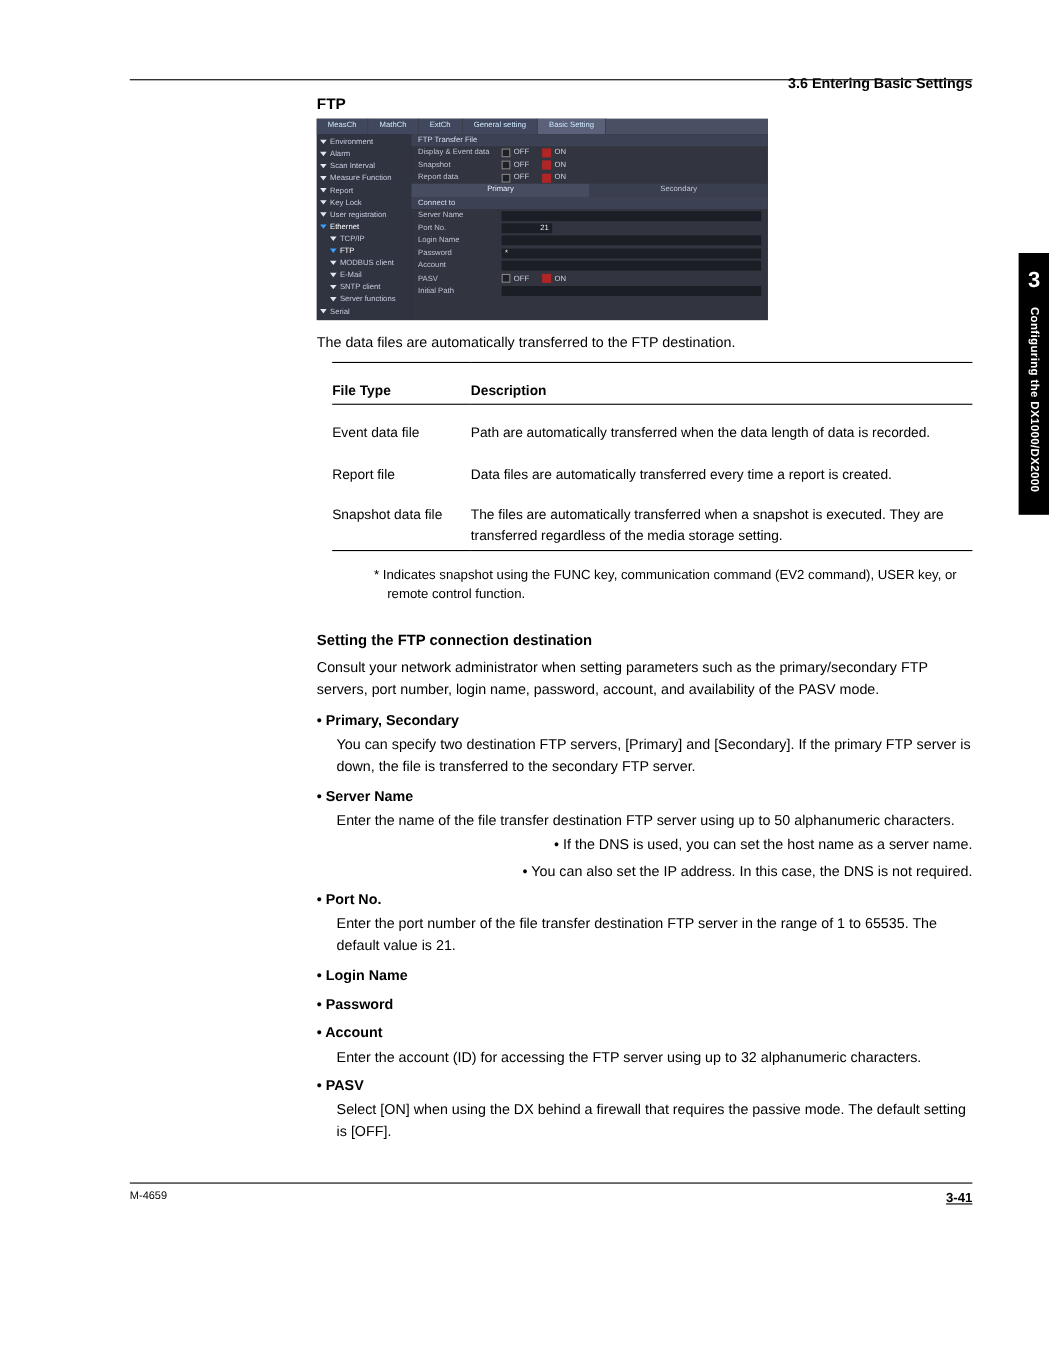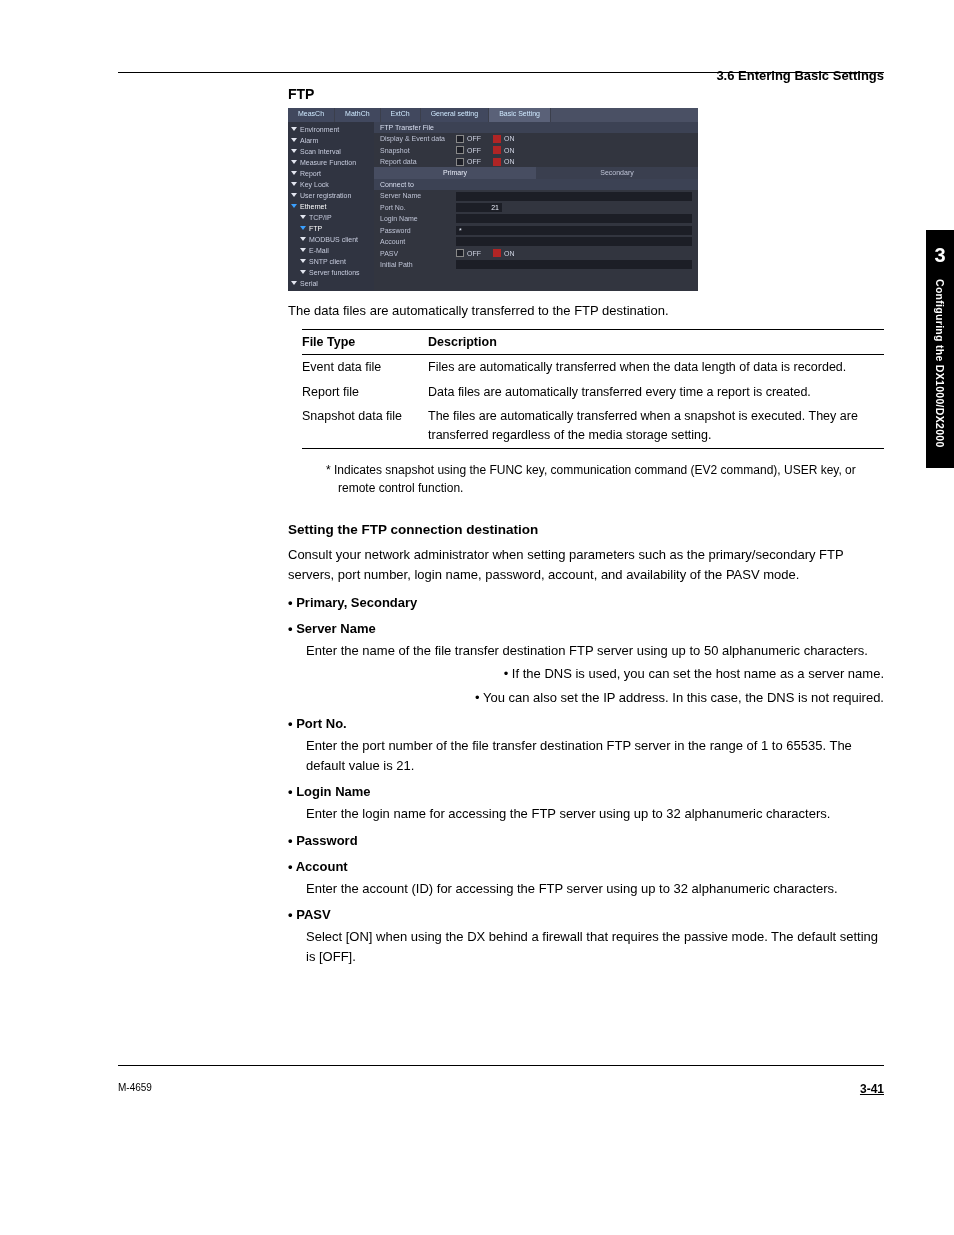--- a/index.html
+++ b/index.html
@@ -146,30 +146,30 @@
     border-collapse: collapse;
     width: 100%;
     font-size: 12.5px;
     margin-bottom: 4px;
     margin-left: 14px;
     width: calc(100% - 14px);
   }
   table.ft th, table.ft td {
     text-align: left;
     vertical-align: top;
-    padding: 3px 6px 2px 0;
+    padding: 16px 6px 2px 0;
   }
   table.ft thead th { border-top: 1px solid #000; border-bottom: 1px solid #000; font-weight:bold; }
   table.ft tbody tr td { }
   table.ft tbody tr.bt td { border-bottom: 1px solid #000; }
   table.ft th:first-child, table.ft td:first-child { width: 120px; }
 
   .footnote {
     font-size: 12px;
-    margin-left: 38px;
+    margin-left: 52px;
     text-indent: -12px;
     padding-left: 12px;
     margin-bottom: 22px;
   }
   h4.sub { font-size: 13.5px; font-weight: bold; margin: 14px 0 4px 0;}
   .bodytext { margin: 0 0 8px 0;}
   ul.b1 { list-style: none; padding: 0; margin: 0;}
   ul.b1 > li { margin-bottom: 6px; }
   ul.b1 > li > .bt-head::before { content: "•  "; font-weight: bold;}
   ul.b1 > li > .bt-head { font-weight: bold; }
@@ -181,21 +181,21 @@
 
   .footer {
     position: absolute;
     bottom: 40px;
     left: 118px;
     right: 70px;
     border-top: 1px solid #000;
     display: flex;
     justify-content: space-between;
     font-size: 10px;
-    padding-top: 14px;
+    padding-top: 4px;
   }
   .footer .r { font-weight: bold; font-size: 12px; text-decoration: underline;}
 </style>
 </head>
 <body>
 
 <div class="page">
   <div class="header-right">3.6  Entering Basic Settings</div>
   <div class="header-line"></div>
 
@@ -362,57 +362,57 @@
     <table class="ft">
       <thead>
           <tr>
         <th>File Type</th>
         <th>Description</th>
       </tr>
         </thead>
       <tbody>
         <tr>
             <td>Event data file</td>
-            <td>Files are automatically transferred when the data length of data is recorded.</td>
+            <td>Path are automatically transferred when the data length of data is recorded.</td>
           </tr>
         <tr>
             <td>Report file</td>
             <td>Data files are automatically transferred every time a report is created.</td>
           </tr>
         <tr class="bt">
             <td>Snapshot data file</td>
             <td>The files are automatically transferred when a snapshot is executed. They are transferred regardless of the media storage setting.</td>
           </tr>
       </tbody>
     </table>
 
     <p class="footnote">*   Indicates snapshot using the FUNC key, communication command (EV2 command), USER key, or remote control function.</p>
 
     <h4 class="sub">Setting the FTP connection destination</h4>
     <p class="bodytext">Consult your network administrator when setting parameters such as the primary/secondary FTP servers, port number, login name, password, account, and availability of the PASV mode.</p>
 
     <ul class="b1">
       <li>
         <span class="bt-head">Primary, Secondary</span>
+        <div class="bt-body">You can specify two destination FTP servers, [Primary] and [Secondary].  If the primary FTP server is down, the file is transferred to the secondary FTP server.</div>
       </li>
       <li>
         <span class="bt-head">Server Name</span>
         <div class="bt-body">Enter the name of the file transfer destination FTP server using up to 50 alphanumeric characters.</div>
         <ul class="b2">
           <li>If the DNS is used, you can set the host name as a server name.</li>
           <li>You can also set the IP address.  In this case, the DNS is not required.</li>
         </ul>
       </li>
       <li>
         <span class="bt-head">Port No.</span>
         <div class="bt-body">Enter the port number of the file transfer destination FTP server in the range of 1 to 65535.  The default value is 21.</div>
       </li>
       <li>
         <span class="bt-head">Login Name</span>
-        <div class="bt-body">Enter the login name for accessing the FTP server using up to 32 alphanumeric characters.</div>
       </li>
       <li>
         <span class="bt-head">Password</span>
       </li>
       <li>
         <span class="bt-head">Account</span>
         <div class="bt-body">Enter the account (ID) for accessing the FTP server using up to 32 alphanumeric characters.</div>
       </li>
       <li>
         <span class="bt-head">PASV</span>

